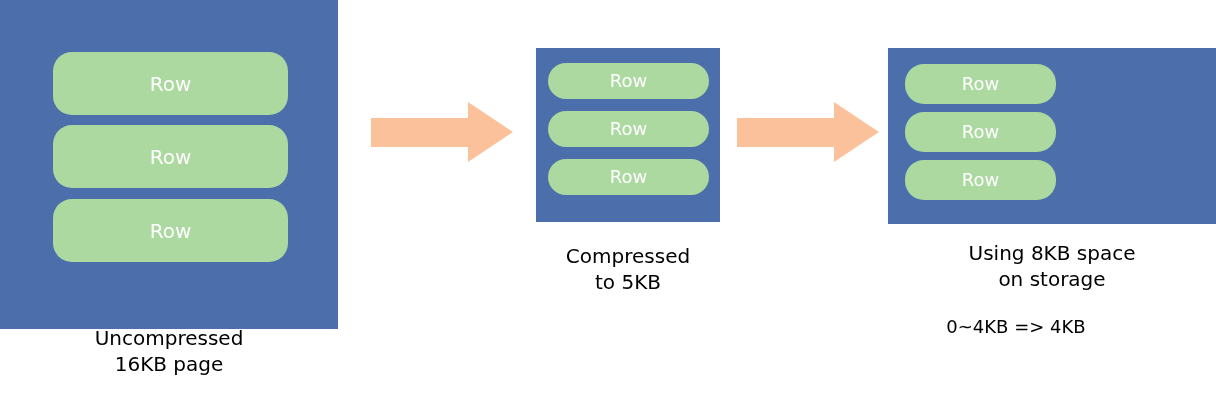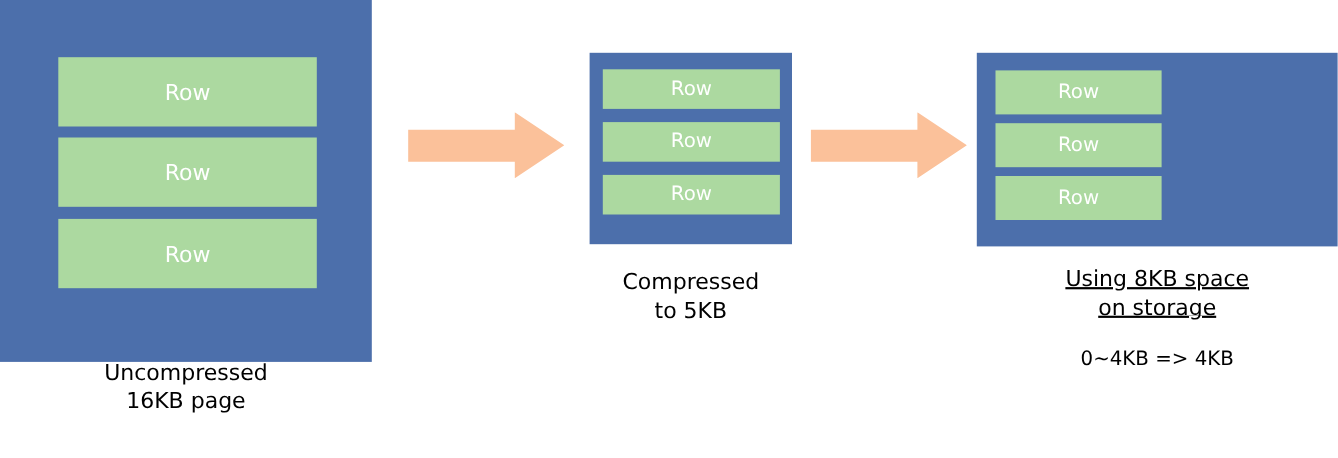--- a/index.html
+++ b/index.html
@@ -35,20 +35,21 @@
   .row {
     position: absolute;
     background: #acd9a0;
     color: #ffffff;
     display: flex;
     align-items: center;
     justify-content: center;
     box-sizing: border-box;
     font-family: "DejaVu Sans", sans-serif;
     line-height: 1;
+    border-radius: 19px;
   }
 
   
   #page-uncompressed .row {
     left: 53px;
     width: 235px;
     height: 63px;
     font-size: 20px;
   }
   #page-uncompressed .row.r1 { top: 52px; }
@@ -92,25 +93,25 @@
     position: absolute;
     text-align: center;
     color: #000000;
     font-family: "DejaVu Sans", sans-serif;
     font-size: 20px;
     line-height: 1.32;
     white-space: pre-line;
   }
   #caption-uncompressed { left: 0px;   top: 325px; width: 338px; }
   #caption-compressed   { left: 520px; top: 243px; width: 216px; }
-  #caption-storage      { left: 900px; top: 240px; width: 304px; text-decoration: underline; }
+  #caption-storage      { left: 900px; top: 240px; width: 304px; }
 
   .mapping {
     position: absolute;
-    left: 900px;
+    left: 864px;
     top: 314px;
     width: 304px;
     text-align: center;
     color: #000000;
     font-family: "DejaVu Sans", sans-serif;
     font-size: 18px;
     line-height: 1.45;
   }
   .mapping-line { display: block; white-space: pre; }
 </style>

